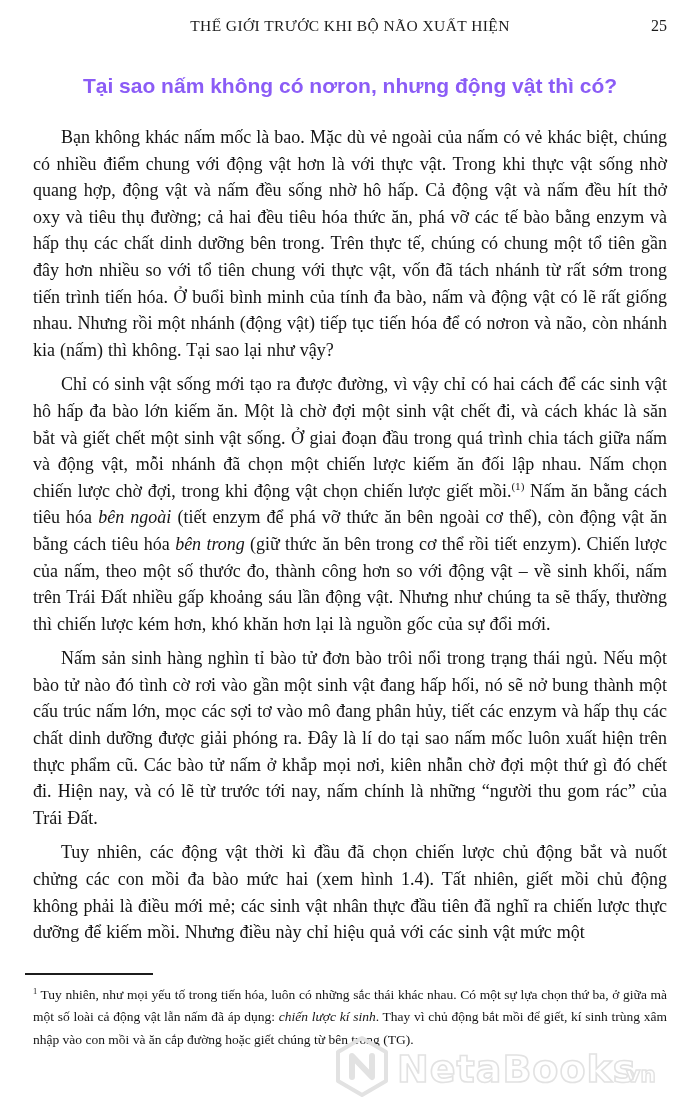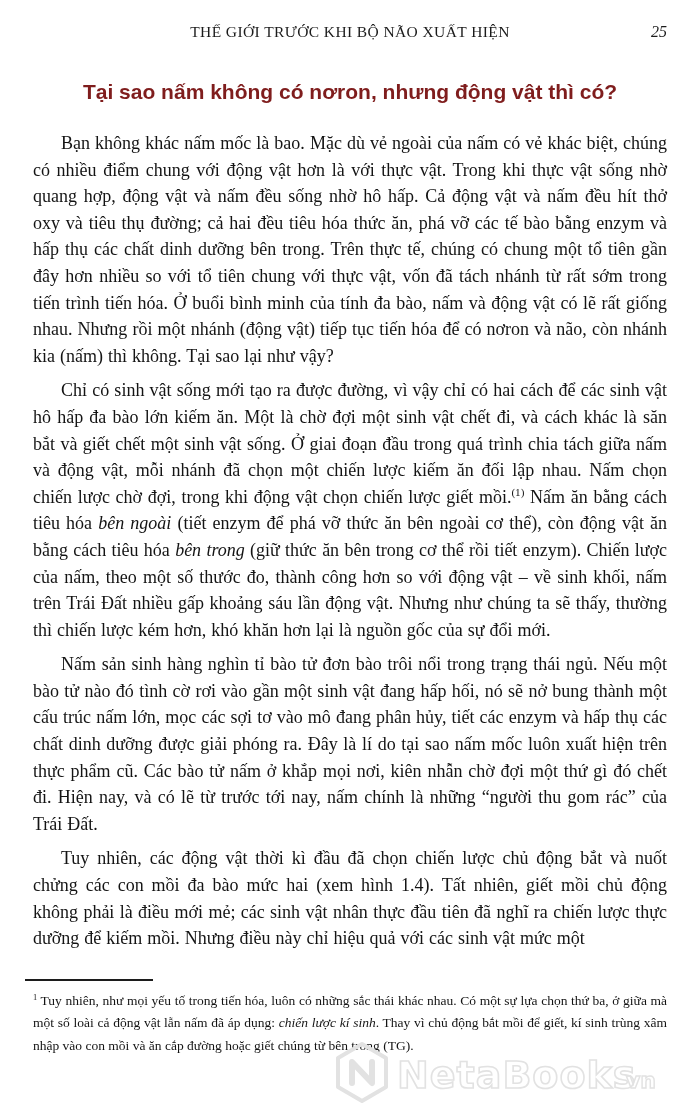--- a/index.html
+++ b/index.html
@@ -8,46 +8,45 @@
     background: #ffffff;
     color: #141414;
     font-family: "Liberation Serif", "DejaVu Serif", serif;
     position: relative;
     overflow: hidden;
   }
   .page {
     position: relative;
     width: 650px;
     margin: 0 auto;
-    padding-top: 22px;
+    padding-top: 16px;
     height: 1089px;
   }
   .running-header {
     position: relative;
     text-align: center;
     font-size: 15.5px;
     line-height: 20px;
     letter-spacing: 0.4px;
     color: #1b1b1b;
   }
   .page-number {
     position: absolute;
     right: 8px; top: 0;
     font-size: 16px;
     letter-spacing: 0;
-    font-style: italic;
   }
   h1.chapter-heading {
     margin: 37px 0 0 0;
     text-align: center;
     font-family: "Liberation Sans", "DejaVu Sans", sans-serif;
     font-weight: bold;
     font-size: 21px;
     line-height: 26px;
-    color: #7f1d1d;
+    color: #8b5cf6;
   }
   .body-text { margin-top: 25px; }
   .body-text p.para {
     margin: 8px;
     font-size: 18px;
     line-height: 26.6px;
     text-align: justify;
     text-indent: 28px;
     word-spacing: 0.5px;
   }

